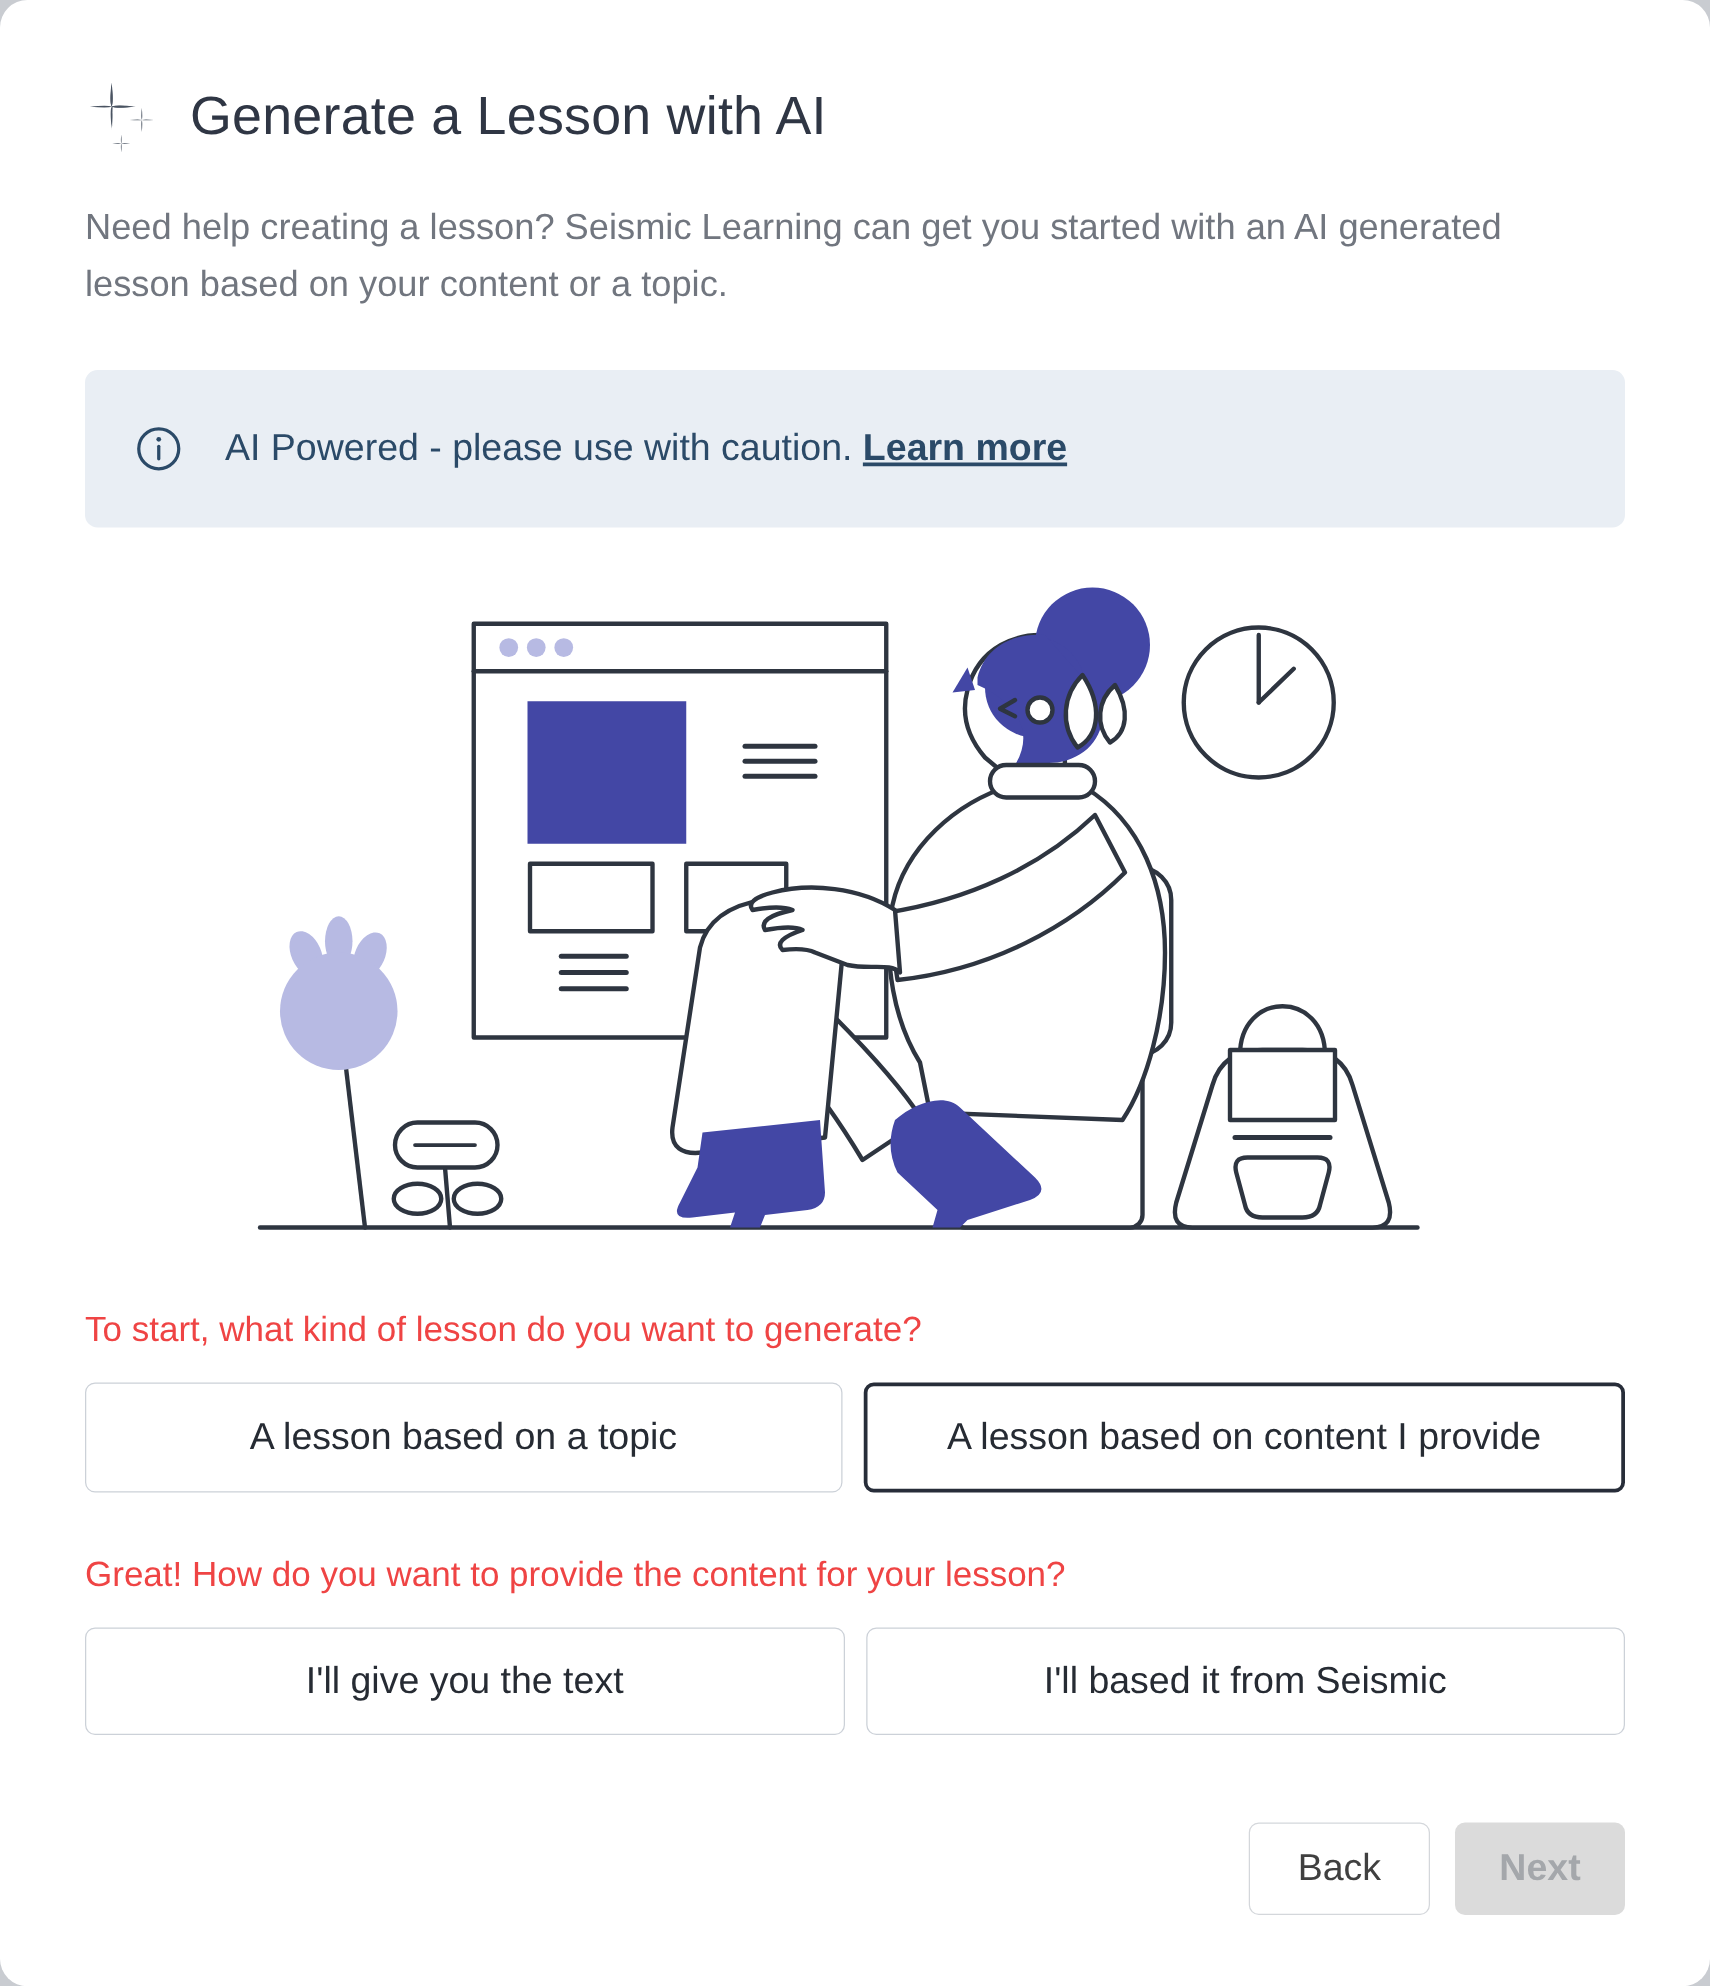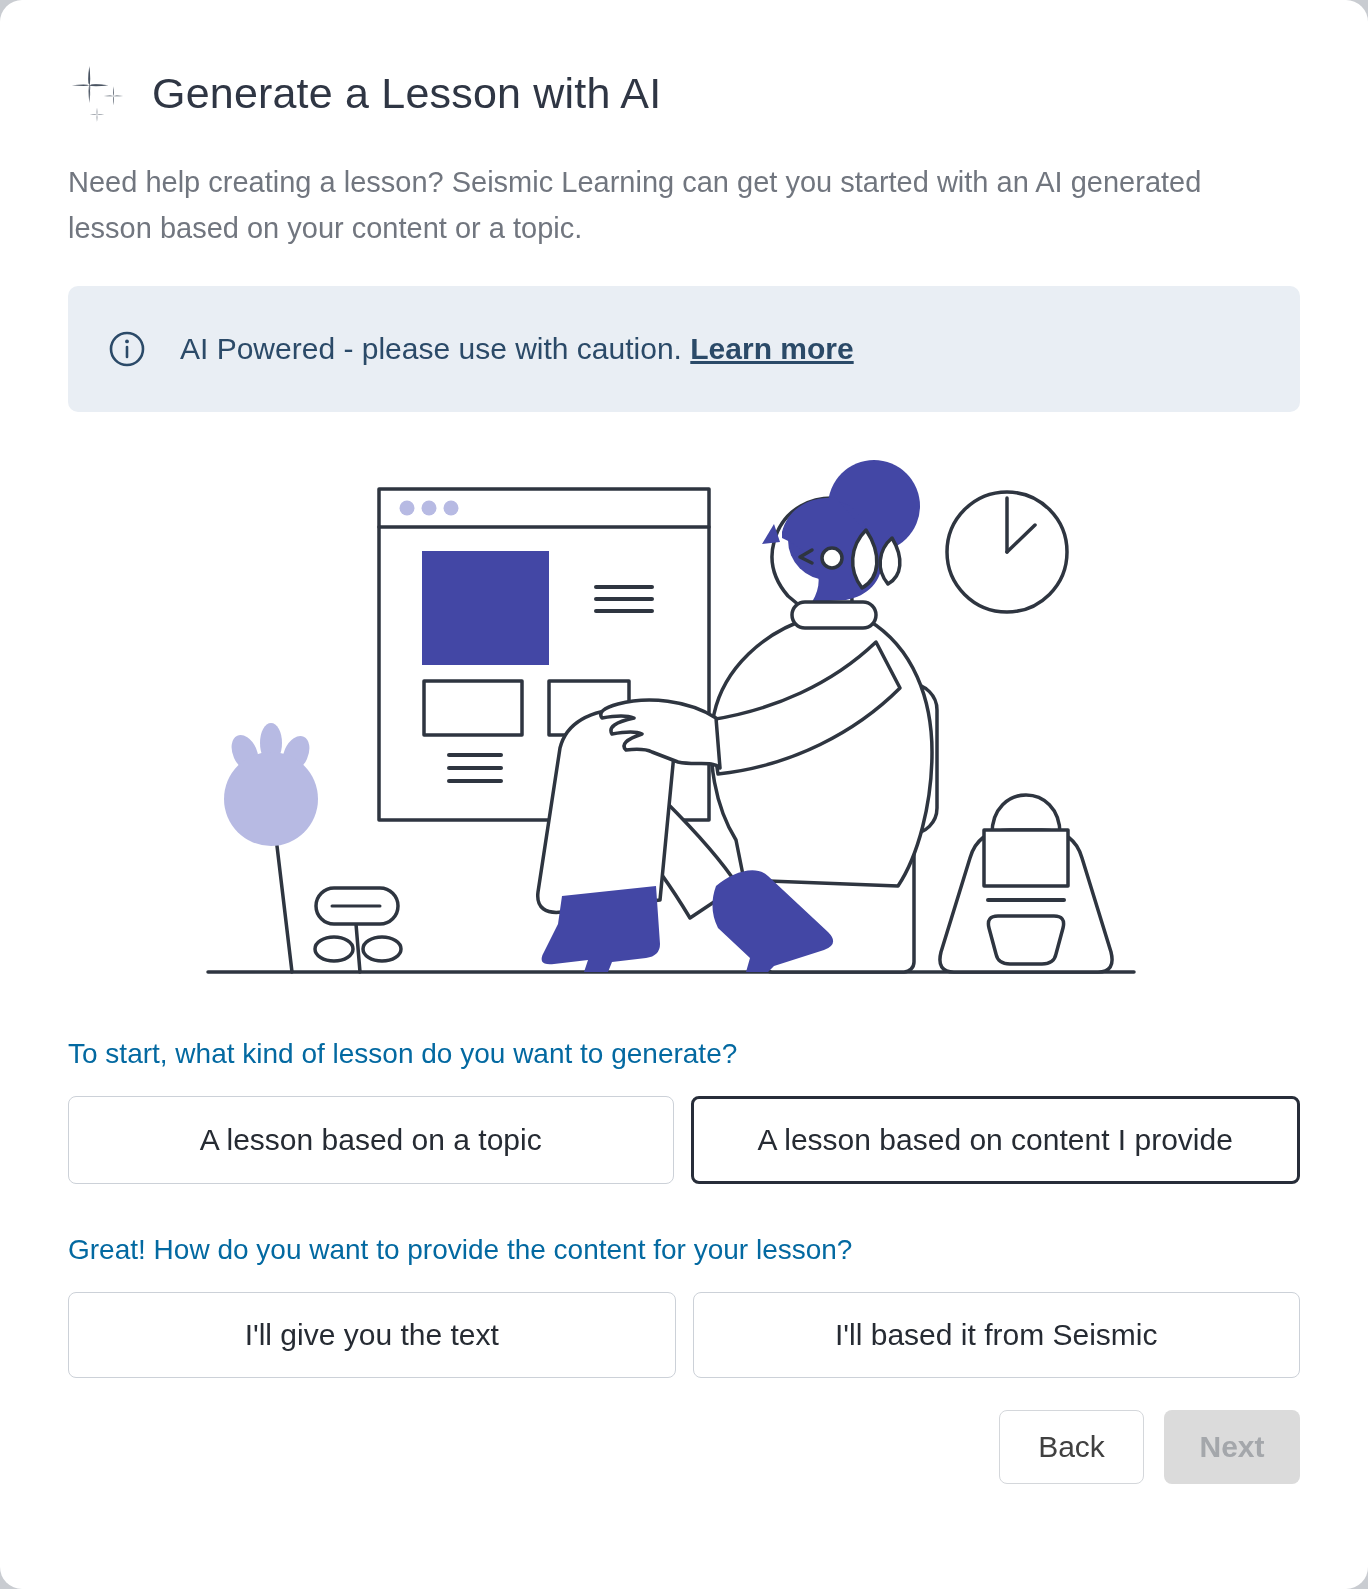--- a/index.html
+++ b/index.html
@@ -7,42 +7,42 @@
     position:relative;width:1368px;height:1589px;box-sizing:border-box;
     background:#ffffff;border-radius:22px;overflow:hidden;
     padding:58px 68px 56px 68px;
   }
   .title-row{display:flex;align-items:center;gap:26px;margin:6px 0 38px 0;}
   .title-row h1{
     margin:0;font-size:43px;font-weight:500;color:#2f3644;letter-spacing:.2px;
   }
   .sparkles{width:58px;height:58px;flex:0 0 auto;display:block;}
   .desc{
-    margin:0 0 34px 0;font-size:29px;line-height:1.58;color:#71767f;
+    margin:0 0 44px 0;font-size:29px;line-height:1.58;color:#71767f;
     max-width:1170px;font-weight:400;
   }
   .banner{
     box-sizing:border-box;width:1232px;height:126px;border-radius:10px;
     background:#e9eef4;display:flex;align-items:center;gap:34px;
     padding:0 40px;margin-bottom:40px;text-align:center;
   }
   .banner .txt{font-size:30px;color:#2b4a68;margin:0;}
   .banner a{color:#2b4a68;font-weight:bold;text-decoration:underline;cursor:pointer;}
   .info-ic{width:38px;height:38px;display:block;flex:0 0 auto;}
   .illustration{width:1236px;margin:0 auto 26px auto;}
   .illustration svg{display:block;width:100%;height:auto;}
-  .question{margin:0 0 26px 0;font-size:28px;color:#0369a1;}
+  .question{margin:0 0 26px 0;font-size:28px;color:#ef4444;}
   .row{display:flex;gap:17px;margin-bottom:50px;}
   .choice{
     box-sizing:border-box;flex:1 1 0;height:88px;background:#fff;
     border:1.5px solid #ccd1d8;border-radius:8px;font-family:inherit;
     font-size:30px;color:#262b33;cursor:pointer;
   }
   .choice.selected{border:3px solid #272d39;}
-  .row.second{margin-bottom:32px;}
+  .row.second{margin-bottom:70px;}
   .row.second .choice{height:86px;}
   .footer{display:flex;justify-content:flex-end;gap:20px;}
   .btn{
     box-sizing:border-box;height:74px;border-radius:8px;font-family:inherit;
     font-size:30px;cursor:pointer;
   }
   .btn.back{width:145px;background:#fff;border:1.5px solid #d4d7db;color:#404040;}
   .btn.next{width:136px;background:#dbdbdb;border:none;color:#a4a7ab;cursor:default;font-weight:bold;}
 </style>
 </head>

